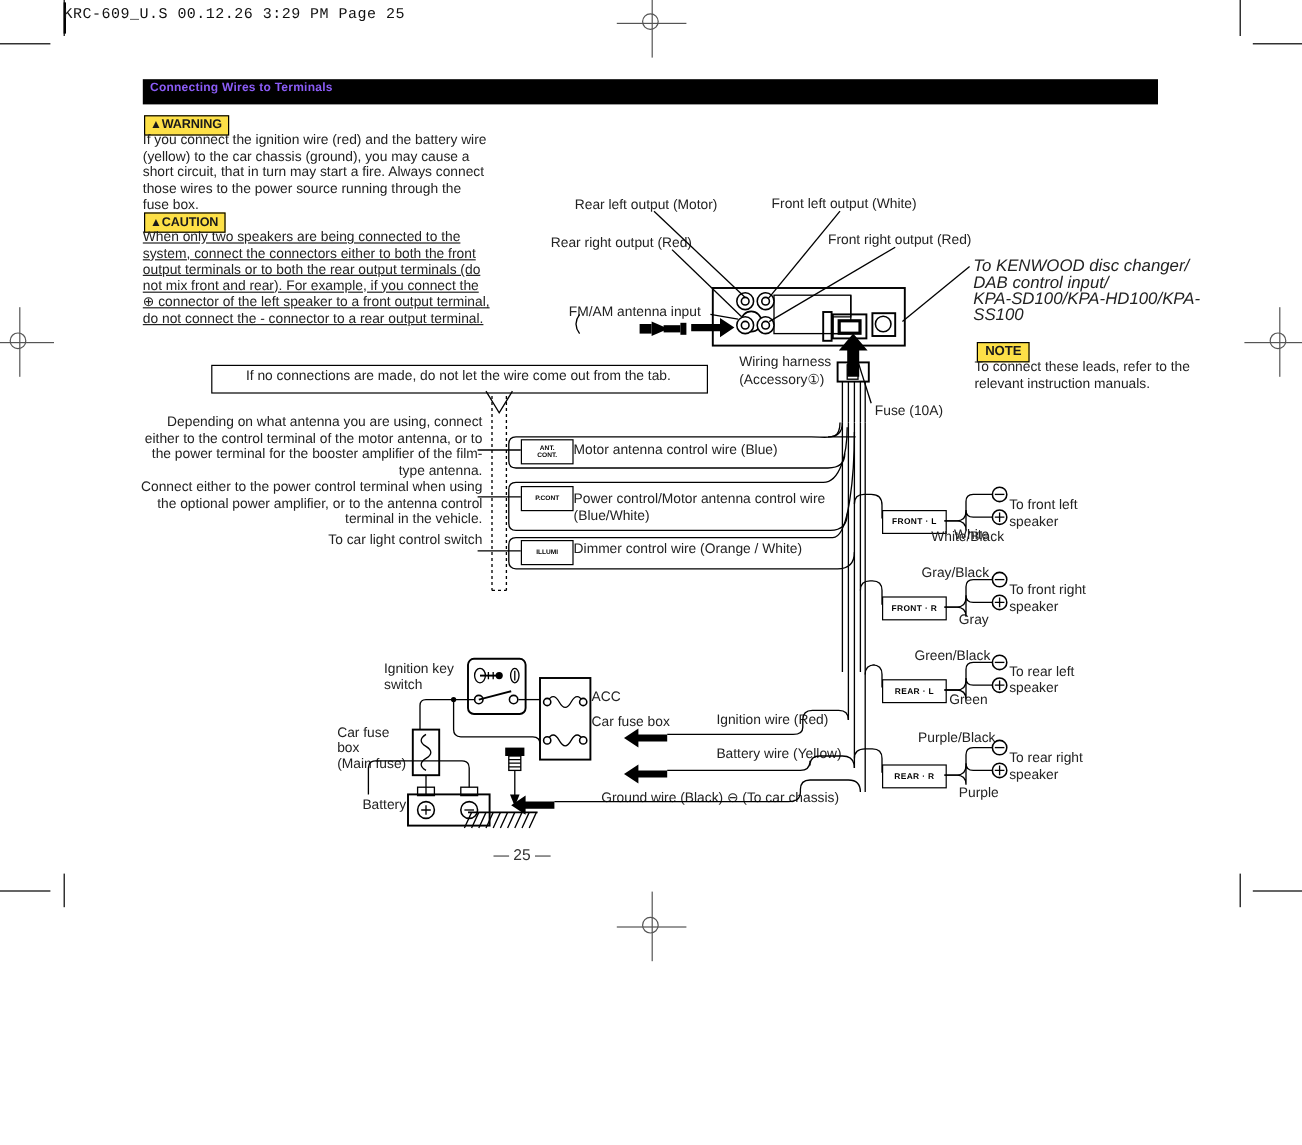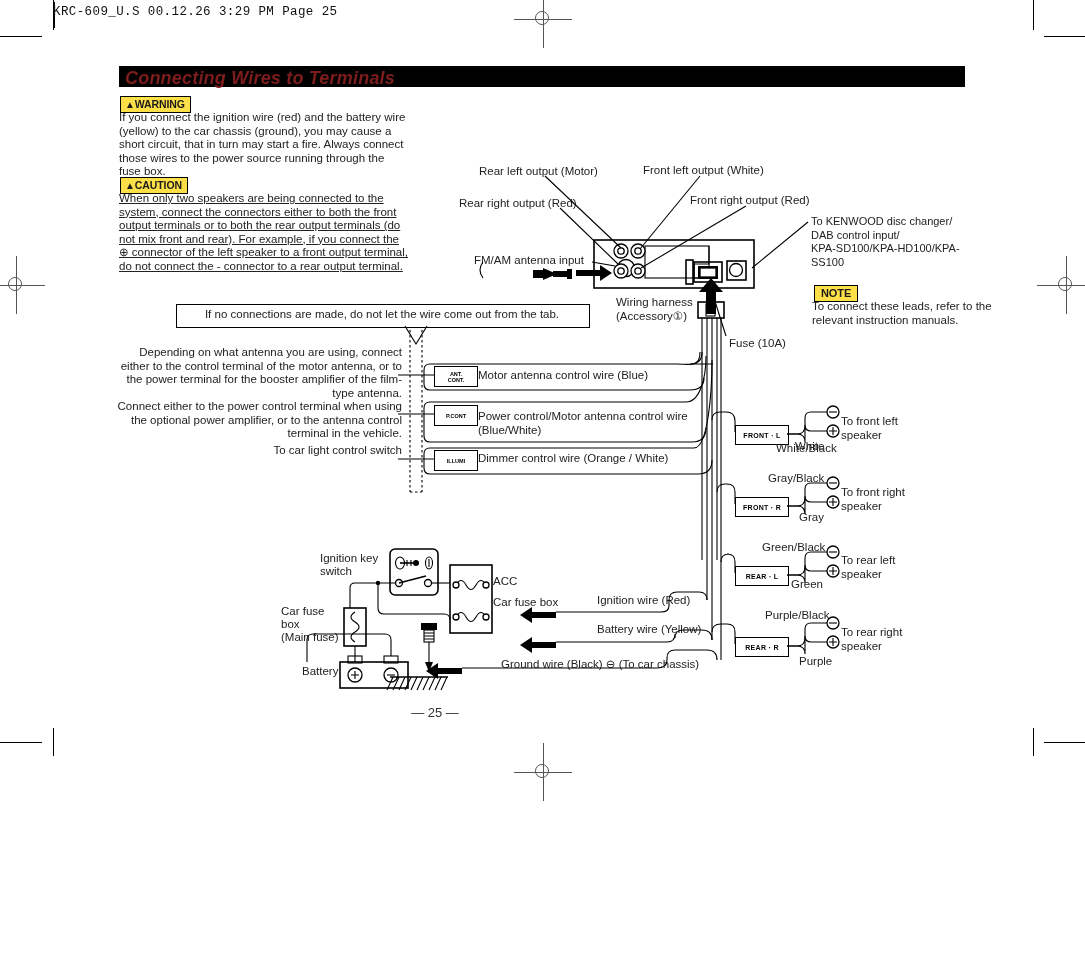--- a/index.html
+++ b/index.html
@@ -1,39 +1,39 @@
 <!DOCTYPE html>
 <html><head>
 <meta charset="utf-8">
 <style>
   html,body{margin:0;padding:0;background:#fff;}
   body{width:1085px;height:954px;position:relative;overflow:hidden;
        font-family:"Liberation Sans",sans-serif;color:#1a1a1a;}
   .abs{position:absolute;}
   .txt{font-size:11.5px;line-height:13.5px;color:#222;}
   .lbl{font-size:11.5px;color:#222;white-space:nowrap;}
-  .lbl2{font-size:11px;color:#222;line-height:13.5px;}
+  .lbl2{font-size:14px;color:#222;line-height:13.5px;font-style:italic;}
 
   
   .cropline{position:absolute;background:#000;}
   .regmark{position:absolute;width:30px;height:30px;}
   .regmark .ring{position:absolute;left:7px;top:7px;width:14px;height:14px;
       border:1px solid #555;border-radius:50%;box-sizing:border-box;}
   .regmark .hl{position:absolute;left:-14px;top:14.5px;width:58px;height:1px;background:#555;}
   .regmark .vl{position:absolute;top:-14px;left:14.5px;height:58px;width:1px;background:#555;}
 
   
   #filehdr{left:53px;top:5px;font-family:"Liberation Mono",monospace;font-size:12.5px;
            letter-spacing:.4px;color:#111;}
   #hdrbar{left:53px;top:2px;width:2px;height:26px;background:#000;}
 
   
   #titlebar{left:119px;top:66px;width:846px;height:21px;background:#000;}
-  #titletext{left:125px;top:68px;font-size:18px;font-weight:bold;color:#7f1d1d;
-             font-style:italic;letter-spacing:.2px;}
+  #titletext{left:125px;top:68px;font-size:10px;font-weight:bold;color:#8b5cf6;
+             letter-spacing:.2px;}
 
   
   .tagbox{border:1.6px solid #000;display:inline-block;padding:1px 5px 2px 4px;
           font-size:10.5px;font-weight:bold;letter-spacing:-.1px;background:#fde047;}
   .tri{font-size:10px;}
 
   #warnbox{left:120px;top:94px;}
   #warntext{left:119px;top:111px;width:290px;}
   #cautbox{left:120px;top:175px;}
   #cauttext{left:119px;top:192px;width:292px;text-decoration:underline;}

